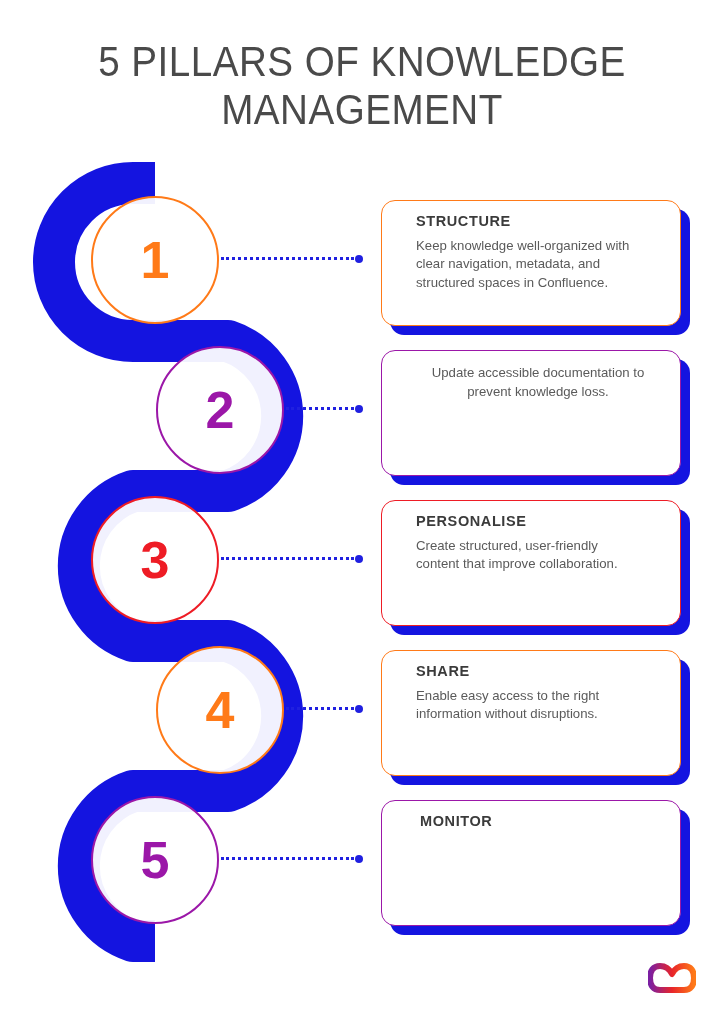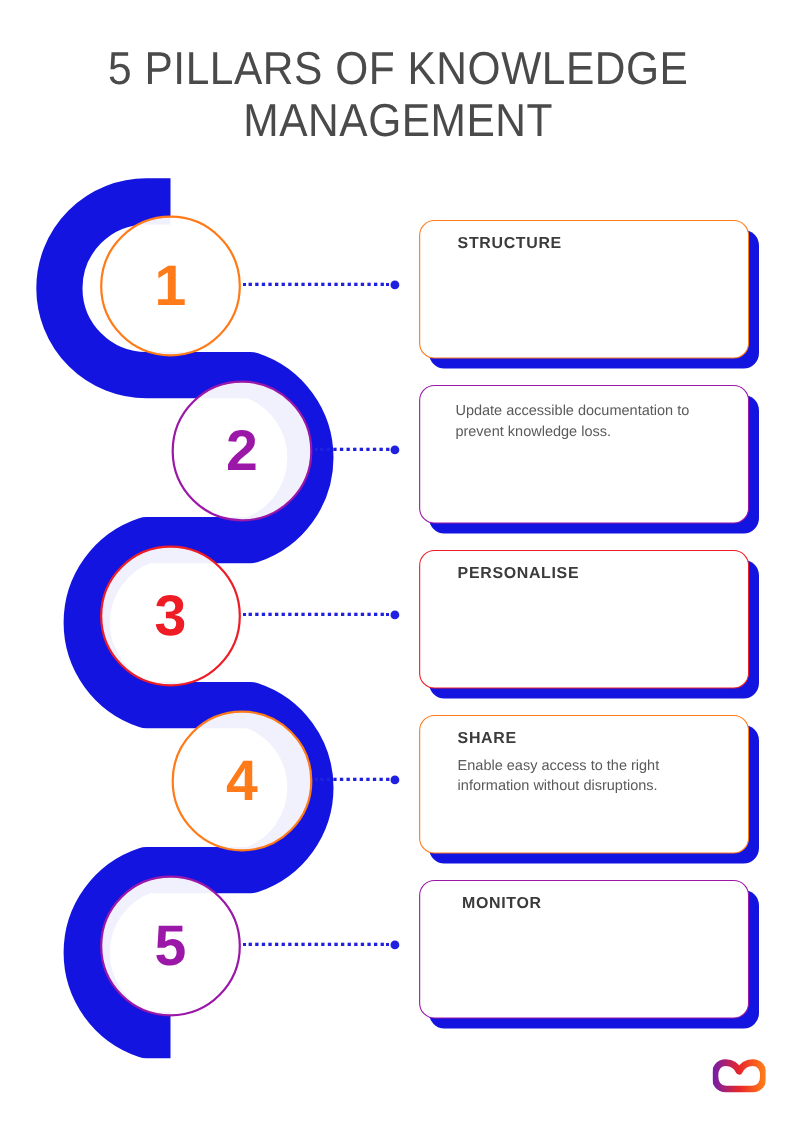--- a/index.html
+++ b/index.html
@@ -188,53 +188,58 @@
         <span class="circle-num" style="color:#ff7a18;">1</span>
       </div>
       <div class="connector" style="left:221px; top:60px; width:142px;">
         <span class="conn-line"></span>
         <span class="conn-dot"></span>
       </div>
       <div class="card-wrap" style="left:357px; top:4px;">
         <div class="card-shadow"></div>
         <div class="card" style="border-color:#ff7a18;">
           <p class="card-title" style="padding-left:16px;">STRUCTURE</p>
+          <p class="card-body" style="padding-left:16px;">Keep knowledge well-organized with
+clear navigation, metadata, and
+structured spaces in Confluence.</p>
         </div>
       </div>
     </div>
 
     <div class="step" style="top:346px;">
       <div class="circle" style="left:156px; top:0px; border-color:#9b17a8;">
         <span class="circle-num" style="color:#9b17a8;">2</span>
       </div>
       <div class="connector" style="left:286px; top:60px; width:77px;">
         <span class="conn-line"></span>
         <span class="conn-dot"></span>
       </div>
       <div class="card-wrap" style="left:357px; top:4px;">
         <div class="card-shadow"></div>
         <div class="card" style="border-color:#9b17a8;">
-          <p class="card-body" style="padding-left:14px;">Update accessible documentation to
+          <p class="card-body" style="padding-left:14px;text-align:center;">Update accessible documentation to
 prevent knowledge loss.</p>
         </div>
       </div>
     </div>
 
     <div class="step" style="top:496px;">
       <div class="circle" style="left:91px; top:0px; border-color:#ee1c25;">
         <span class="circle-num" style="color:#ee1c25;">3</span>
       </div>
       <div class="connector" style="left:221px; top:60px; width:142px;">
         <span class="conn-line"></span>
         <span class="conn-dot"></span>
       </div>
       <div class="card-wrap" style="left:357px; top:4px;">
         <div class="card-shadow"></div>
         <div class="card" style="border-color:#ee1c25;">
           <p class="card-title" style="padding-left:16px;">PERSONALISE</p>
+          <p class="card-body" style="padding-left:16px;">Create structured, user-friendly
+content that improve collaboration.</p>
         </div>
       </div>
     </div>
 
     <div class="step" style="top:646px;">
       <div class="circle" style="left:156px; top:0px; border-color:#ff7a18;">
         <span class="circle-num" style="color:#ff7a18;">4</span>
       </div>
       <div class="connector" style="left:286px; top:60px; width:77px;">
         <span class="conn-line"></span>

